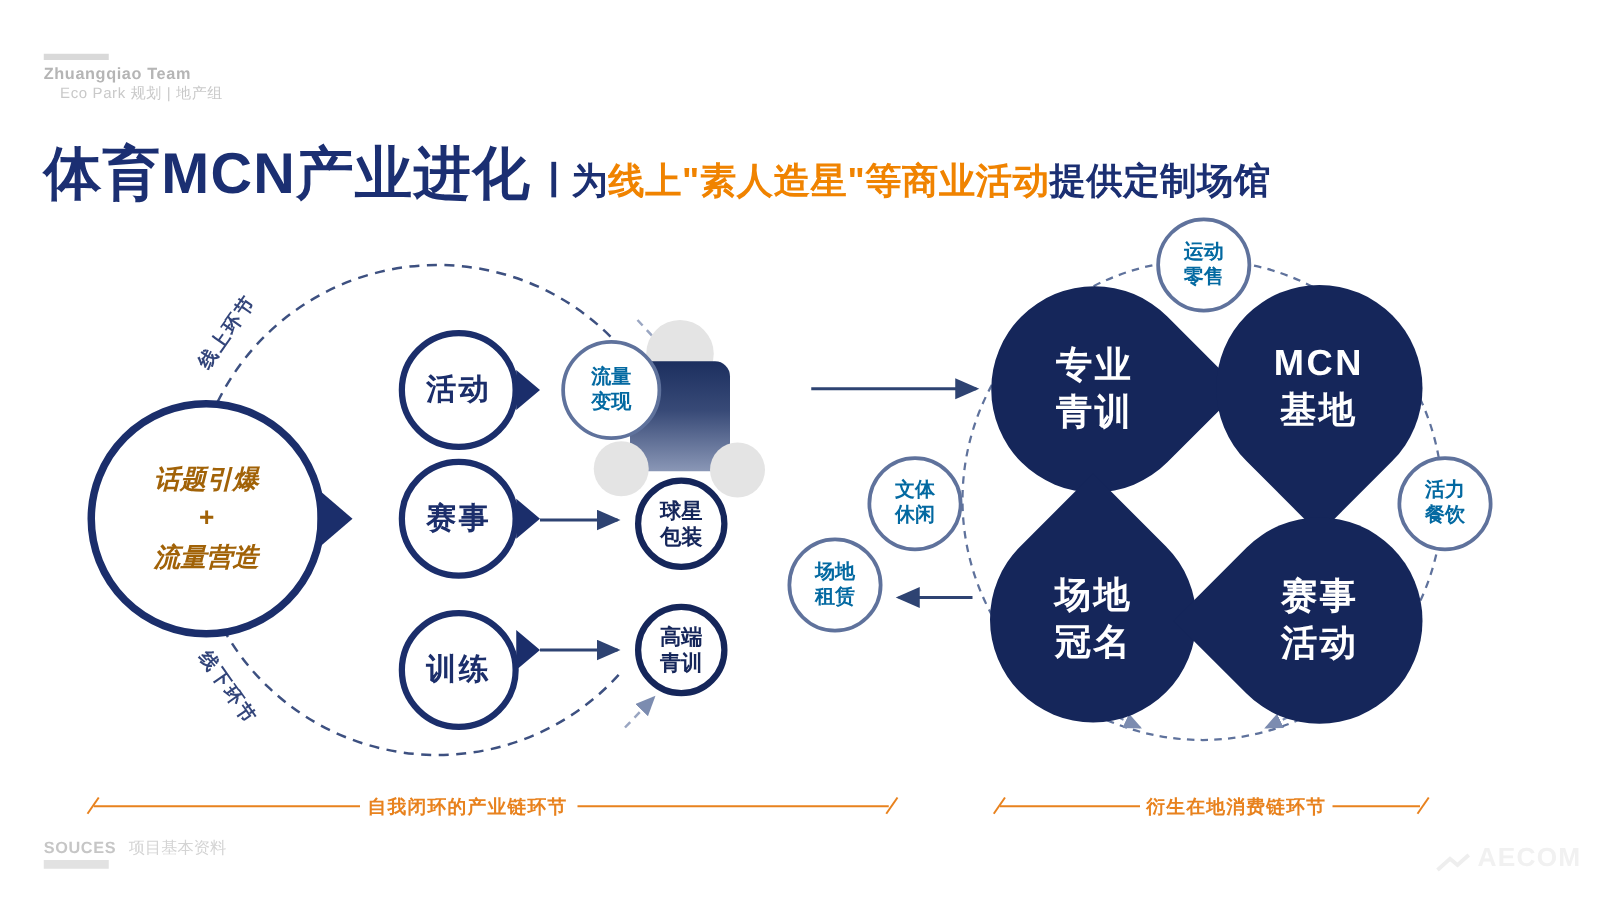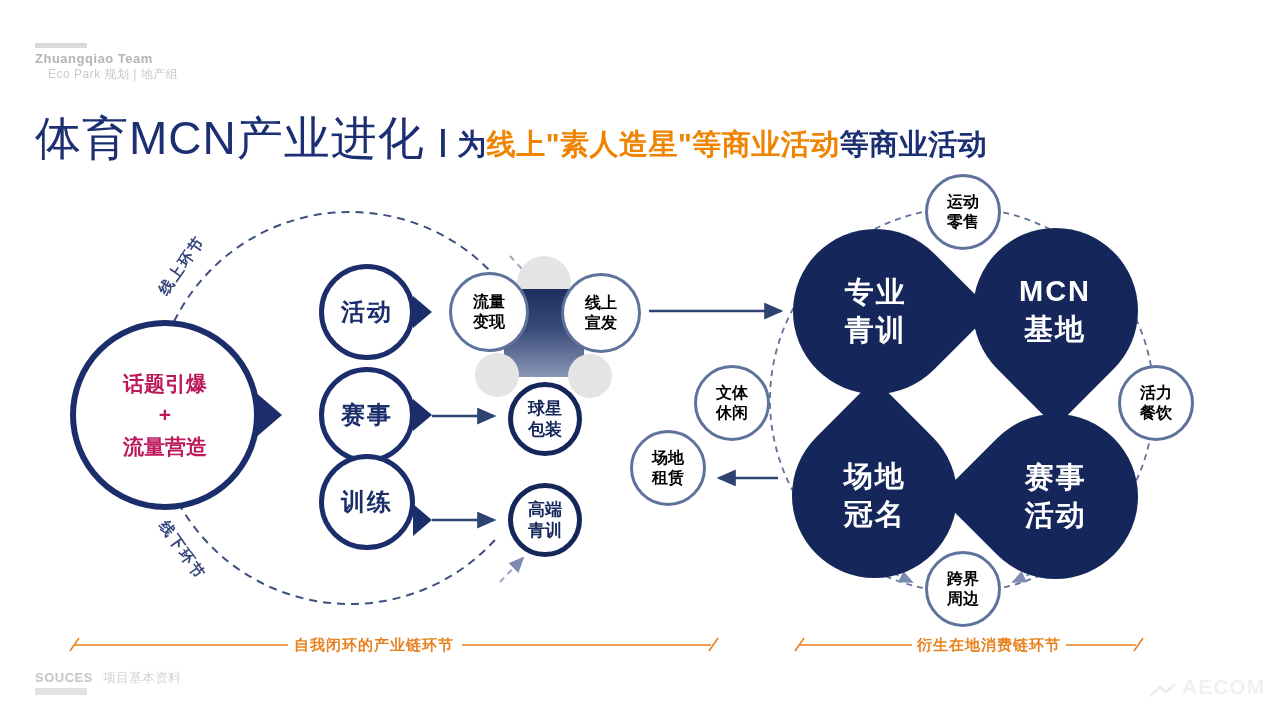--- a/index.html
+++ b/index.html
@@ -4,38 +4,38 @@
 <style>
   html,body{margin:0;padding:0;background:#ffffff;}
   body{font-family:"Liberation Sans","DejaVu Sans",sans-serif;}
   #slide{position:relative;width:1268px;height:720px;background:#ffffff;overflow:hidden;}
 
   
   .logo-bar{position:absolute;left:35px;top:43px;width:52px;height:5px;background:#d9d9d9;}
   .logo-l1{position:absolute;left:35px;top:51px;font-size:13px;font-weight:bold;color:#b5b5b5;letter-spacing:.5px;}
   .logo-l2{position:absolute;left:35px;top:66px;font-size:12px;color:#c9c9c9;letter-spacing:.5px;margin-left:13px;}
   .title-row{position:absolute;left:35px;top:108px;display:flex;align-items:baseline;white-space:nowrap;}
-  .title-main{font-size:46px;font-weight:normal;color:#1b2f72;letter-spacing:1px;}
+  .title-main{font-size:46px;font-weight:bold;color:#1b2f72;letter-spacing:1px;}
   .title-div{font-size:30px;font-weight:bold;color:#1b2f72;margin:0 10px 0 14px;position:relative;top:-3px;}
   .title-sub{font-size:29px;font-weight:bold;letter-spacing:.5px;}
   .c-navy{color:#1b2f72;} .c-orange{color:#f08300;}
 
   
   .node{position:absolute;border-radius:50%;background:#fff;display:flex;align-items:center;justify-content:center;text-align:center;box-sizing:border-box;}
   .node .lbl{white-space:pre-line;font-weight:bold;line-height:1.25;}
   .hub{left:70px;top:320px;width:190px;height:190px;border:6px solid #1b2e6b;}
-  .hub .lbl{font-size:21px;color:#be185d;line-height:1.5;}
+  .hub .lbl{font-size:21px;color:#a16207;line-height:1.5;font-style:italic;}
   .stage{width:96px;height:96px;border:5px solid #1b2e6b;}
   .stage .lbl{font-size:24px;color:#1b2e6b;letter-spacing:2px;}
   .tri{position:absolute;width:0;height:0;}
   .tri-hub{left:254px;top:391px;border-top:24px solid transparent;border-bottom:24px solid transparent;border-left:28px solid #1b2e6b;}
   .tri-stage{border-top:16px solid transparent;border-bottom:16px solid transparent;border-left:19px solid #1b2e6b;}
 
   .slate-node{border:3px solid #5f729c;}
-  .slate-node .lbl{font-size:16px;color:#000000;}
+  .slate-node .lbl{font-size:16px;color:#0369a1;}
   .navy-node{border:5px solid #15265a;}
   .navy-node .lbl{font-size:17px;color:#15265a;}
 
   .gray-circle{position:absolute;border-radius:50%;background:#e4e4e4;}
   .cross{position:absolute;left:504px;top:289px;width:80px;height:88px;border-radius:12px;
          background:linear-gradient(180deg,#1c2f5f 0%,#384a77 45%,#8a97b6 100%);}
 
   
   .arc-label{position:absolute;width:84px;text-align:center;font-size:15px;font-weight:bold;color:#33457a;letter-spacing:2px;}
   .arc-top{left:140px;top:256px;transform:rotate(-55deg);}
@@ -105,21 +105,21 @@
 
   <div class="logo-bar"></div>
   <div class="logo-l1">Zhuangqiao Team</div>
   <div class="logo-l2">Eco Park 规划 | 地产组</div>
 
   <div class="title-row">
     <span class="title-main">体育MCN产业进化</span>
     <span class="title-div">|</span>
     <span class="title-sub c-navy">为</span>
     <span class="title-sub c-orange">线上"素人造星"等商业活动</span>
-    <span class="title-sub c-navy">等商业活动</span>
+    <span class="title-sub c-navy">提供定制场馆</span>
   </div>
 
   <div class="arc-label arc-top">线上环节</div>
   <div class="arc-label arc-bottom">线下环节</div>
 
   <div class="node hub">
     <span class="lbl">话题引爆
 +
 流量营造</span>
   </div>
@@ -128,38 +128,34 @@
   <div class="node stage" style="left:319px;top:264px;">
     <span class="lbl">活动</span>
   </div>
   <span class="tri tri-stage" style="left:413px;top:296px;"></span>
 
   <div class="node stage" style="left:319px;top:367px;">
     <span class="lbl">赛事</span>
   </div>
   <span class="tri tri-stage" style="left:413px;top:399px;"></span>
 
-  <div class="node stage" style="left:319px;top:454px;">
+  <div class="node stage" style="left:319px;top:488px;">
     <span class="lbl">训练</span>
   </div>
   <span class="tri tri-stage" style="left:413px;top:504px;"></span>
 
   <div class="gray-circle" style="left:517px;top:256px;width:54px;height:54px;"></div>
   <div class="cross"></div>
   <div class="gray-circle" style="left:475px;top:353px;width:44px;height:44px;"></div>
   <div class="gray-circle" style="left:568px;top:354px;width:44px;height:44px;"></div>
 
   <div class="node slate-node" style="left:449px;top:272px;width:80px;height:80px;align-items:center;">
     <span class="lbl">流量
 变现</span>
   </div>
-  <div class="node slate-node" style="left:561px;top:273px;width:80px;height:80px;">
-    <span class="lbl">线上
-宣发</span>
-  </div>
   <div class="node navy-node" style="left:508px;top:382px;width:74px;height:74px;">
     <span class="lbl">球星
 包装</span>
   </div>
   <div class="node navy-node" style="left:508px;top:483px;width:74px;height:74px;">
     <span class="lbl">高端
 青训</span>
   </div>
 
   <div class="petal p-east" style="left:793px;top:229px;">
@@ -180,24 +176,20 @@
   </div>
 
   <div class="node slate-node" style="left:925px;top:174px;width:76px;height:76px;">
     <span class="lbl">运动
 零售</span>
   </div>
   <div class="node slate-node" style="left:1118px;top:365px;width:76px;height:76px;">
     <span class="lbl">活力
 餐饮</span>
   </div>
-  <div class="node slate-node" style="left:925px;top:551px;width:76px;height:76px;">
-    <span class="lbl">跨界
-周边</span>
-  </div>
   <div class="node slate-node" style="left:694px;top:365px;width:76px;height:76px;">
     <span class="lbl">文体
 休闲</span>
   </div>
   <div class="node slate-node" style="left:630px;top:430px;width:76px;height:76px;">
     <span class="lbl">场地
 租赁</span>
   </div>
 
   <div class="bracket-label" style="left:289px;width:170px;">自我闭环的产业链环节</div>

